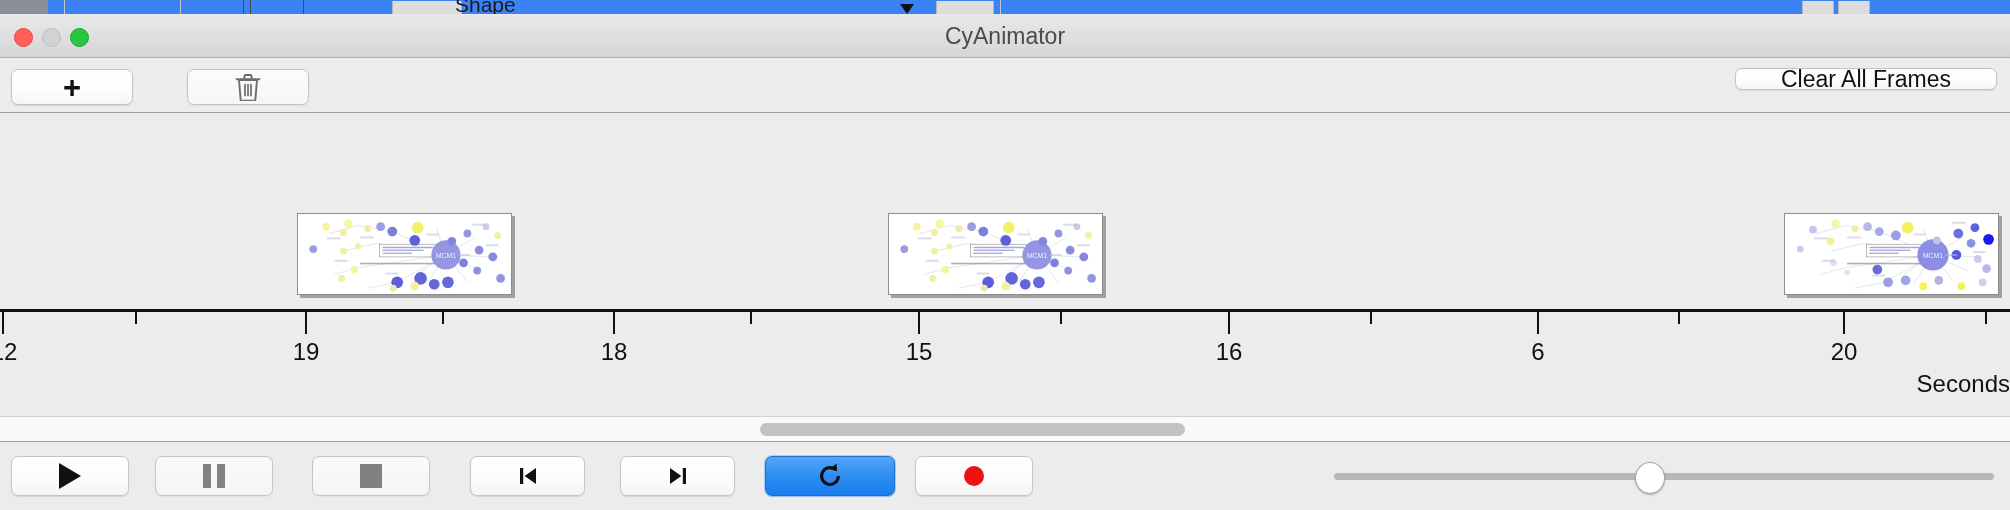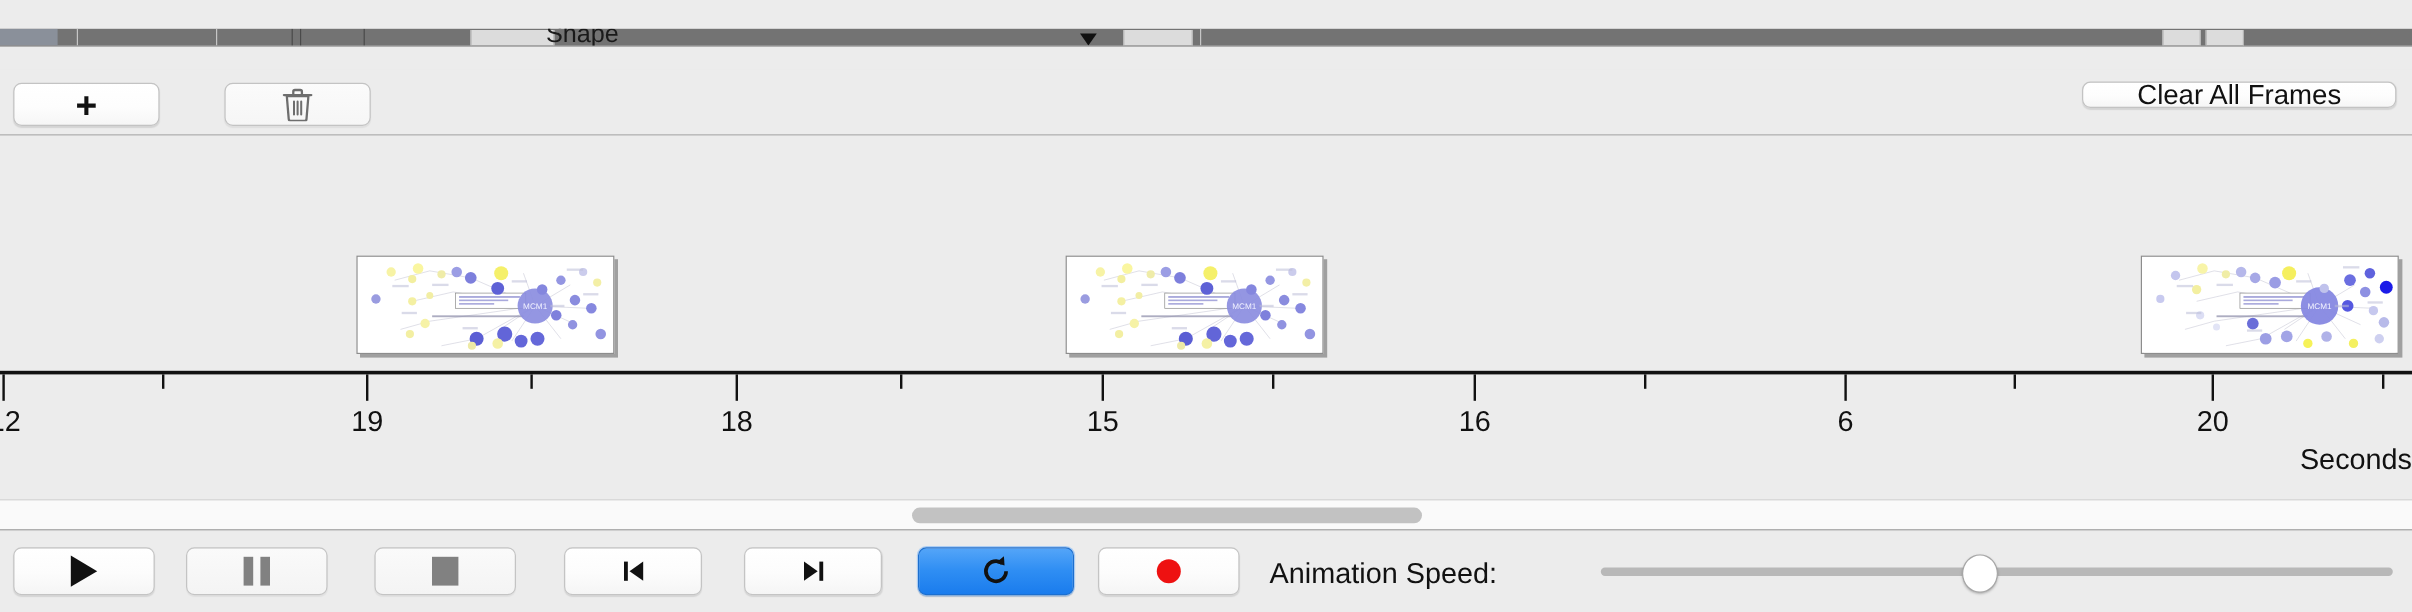--- a/index.html
+++ b/index.html
@@ -20,24 +20,23 @@
     width: 2010px;
     height: 510px;
     background: #ececec;
   }
 
   
   .bg-strip {
     position: absolute;
     left: 0; top: 0;
     width: 2010px; height: 14px;
-    background: #737373;
+    background: #3b82f6;
     border-bottom: 1px solid #b9b9b9;
     overflow: hidden;
-    margin-top: 24px;
   }
   .bg-strip .bg-dark {
     position: absolute; left: 0; top: 0;
     width: 48px; height: 14px;
     background: #8a909a;
   }
   .bg-strip .bg-seam {
     position: absolute; top: 0;
     width: 1px; height: 14px;
     background: #c6c6c6;
@@ -311,20 +310,28 @@
     <div class="bg-tick" style="left:303px"></div>
     <div class="bg-blk" style="left:392px;width:68px"></div>
     <div class="bg-shape">Shape</div>
     <div class="bg-arrow" style="left:900px"></div>
     <div class="bg-blk" style="left:936px;width:56px"></div>
     <div class="bg-seam" style="left:1000px"></div>
     <div class="bg-blk" style="left:1802px;width:30px"></div>
     <div class="bg-blk" style="left:1838px;width:30px"></div>
   </div>
 
+  <div class="titlebar">
+    <div class="traffic">
+      <div class="light red"></div>
+      <div class="light yellow"></div>
+      <div class="light green"></div>
+    </div>
+    <div class="window-title">CyAnimator</div>
+  </div>
 
   <div class="toolbar">
     <div class="btn btn-add">
       <span class="plus-glyph">+</span>
     </div>
     <div class="btn subtle btn-del">
       <svg width="26" height="28" viewBox="0 0 26 28">
         <path d="M4 7 h18 l-1.6 19.2 a1.6 1.6 0 0 1 -1.6 1.5 h-11.6 a1.6 1.6 0 0 1 -1.6 -1.5 Z" fill="none" stroke="#6e6e6e" stroke-width="1.9"></path>
         <path d="M1.6 6.2 h22.8" stroke="#6e6e6e" stroke-width="1.9" stroke-linecap="round"></path>
         <path d="M9.4 6 v-2.6 a1.4 1.4 0 0 1 1.4 -1.4 h4.4 a1.4 1.4 0 0 1 1.4 1.4 v2.6" fill="none" stroke="#6e6e6e" stroke-width="1.9"></path>
@@ -585,21 +592,20 @@
         <path d="M20.6 1.6 L21.1 9.2 L14.0 7.0 Z" fill="#111"></path>
       </svg>
     </div>
 
     <div class="ctl ctl-rec">
       <svg width="26" height="26" viewBox="0 0 26 26">
         <circle cx="13" cy="13" r="10" fill="#ee1111"></circle>
       </svg>
     </div>
 
-    <div class="speed-label">Animation Speed:</div>
 
     <div class="slider">
       <div class="slider-track"></div>
       <div class="slider-thumb"></div>
     </div>
   </div>
 
 </div>
 
 </body></html>

